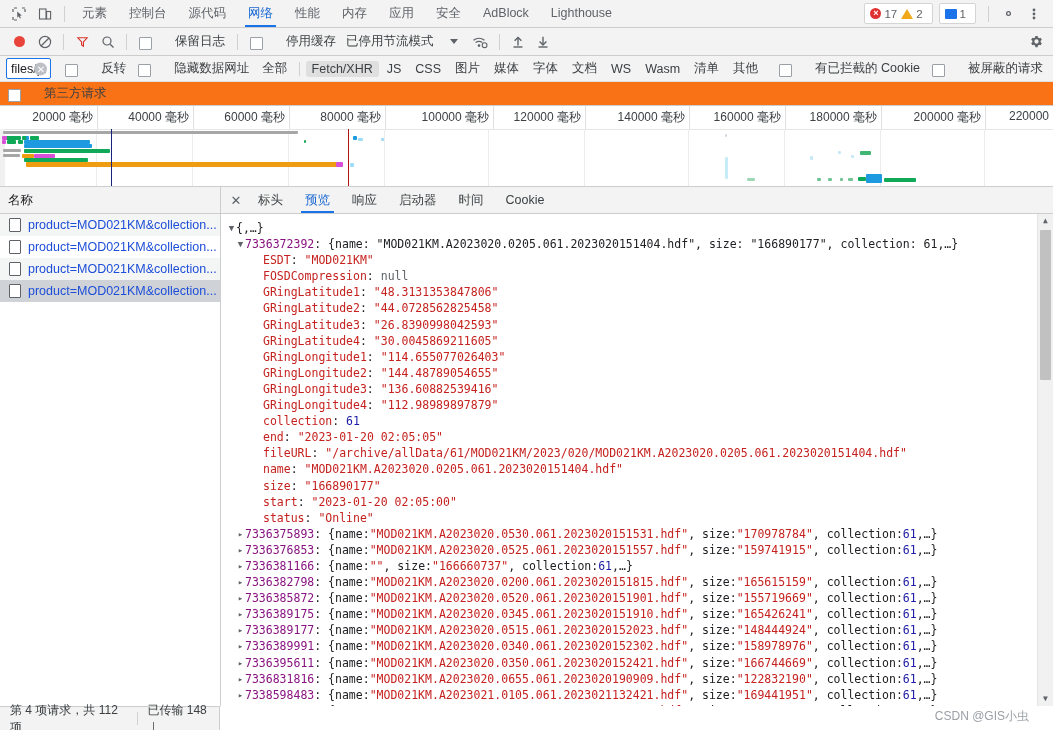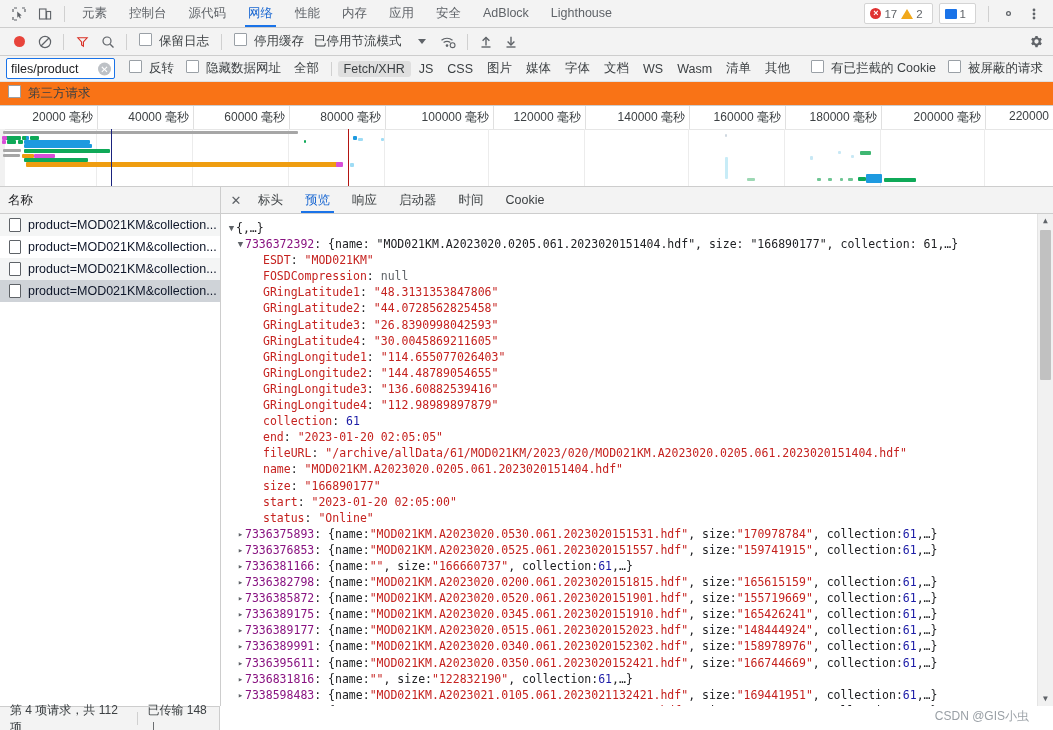--- a/index.html
+++ b/index.html
@@ -44,21 +44,21 @@
   .warn-tri{width:0;height:0;border-left:6px solid transparent;border-right:6px solid transparent;border-bottom:10px solid #f1a81b;}
   .msg-box{width:12px;height:10px;background:#1a73e8;border-radius:1px;}
 
   
   .net-toolbar{
     height:27px;min-height:27px;display:flex;align-items:center;
     background:#f3f3f3;border-bottom:1px solid #cdcdcd;padding:0 4px 0 7px;
   }
   .rec-dot{width:11px;height:11px;border-radius:50%;background:#e8443b;}
   .tb-btn{width:25px;height:22px;display:flex;align-items:center;justify-content:center;cursor:pointer;color:#5f6368;}
-  .cb-item{display:flex;align-items:flex-start;gap:7px;padding:0 6px;cursor:pointer;color:#3c4043;font-size:12.5px;white-space:nowrap;}
+  .cb-item{display:flex;align-items:flex-end;gap:23px;padding:0 6px;cursor:pointer;color:#3c4043;font-size:12.5px;white-space:nowrap;}
   .cbx{
     width:11px;height:11px;border:1px solid #9aa0a6;border-radius:1px;background:#fff;
     display:inline-block;flex:none;
   }
   .throttle-label{color:#3c4043;font-size:12.5px;padding-left:4px;white-space:nowrap;}
   .caret-down{
     width:0;height:0;border-left:4px solid transparent;border-right:4px solid transparent;
     border-top:5px solid #5f6368;margin:0 10px 0 16px;
   }
   .toolbar-right{margin-left:auto;display:flex;align-items:center;}
@@ -116,21 +116,21 @@
     width:220px;min-width:220px;display:flex;flex-direction:column;
     border-right:1px solid #cdcdcd;background:#fff;
   }
   .req-head{
     height:26px;min-height:26px;display:flex;align-items:center;padding-left:8px;
     background:#f3f3f3;border-bottom:1px solid #cdcdcd;font-size:12.5px;color:#202124;
   }
   .req-rows{flex:1;overflow:hidden;}
   .req-row{
     height:22px;display:flex;align-items:center;gap:7px;padding-left:9px;
-    font-size:12.5px;color:#0f172a;white-space:nowrap;overflow:hidden;cursor:pointer;
+    font-size:12.5px;color:#1d4ed8;white-space:nowrap;overflow:hidden;cursor:pointer;
   }
   .req-row.odd{background:#f4f5f5;}
   .req-row.selected{background:#cfd3d8;}
   .file-ic{
     width:10px;height:12px;border:1px solid #5f6368;border-radius:1px;flex:none;background:#fff;
   }
   .req-name{overflow:hidden;text-overflow:ellipsis;}
 
   
   .detail{flex:1;display:flex;flex-direction:column;min-width:0;background:#fff;}
@@ -736,20 +736,21 @@
             <span class="v-str">"</span>
             <span class="punc">, collection: </span>
             <span class="v-num">61</span>
             <span class="punc">,…}</span>
           </div>
         <div class="pv-line ind1">
             <span class="tri">▸</span>
             <span class="k-name">7336831816</span>
             <span class="punc">: {name: </span>
             <span class="v-str">"</span>
+            <span class="v-str">MOD021KM.A2023020.0655.061.2023020190909.hdf</span>
             <span class="v-str">"</span>
             <span class="punc">, size: </span>
             <span class="v-str">"</span>
             <span class="v-str">122832190</span>
             <span class="v-str">"</span>
             <span class="punc">, collection: </span>
             <span class="v-num">61</span>
             <span class="punc">,…}</span>
           </div>
         <div class="pv-line ind1">

